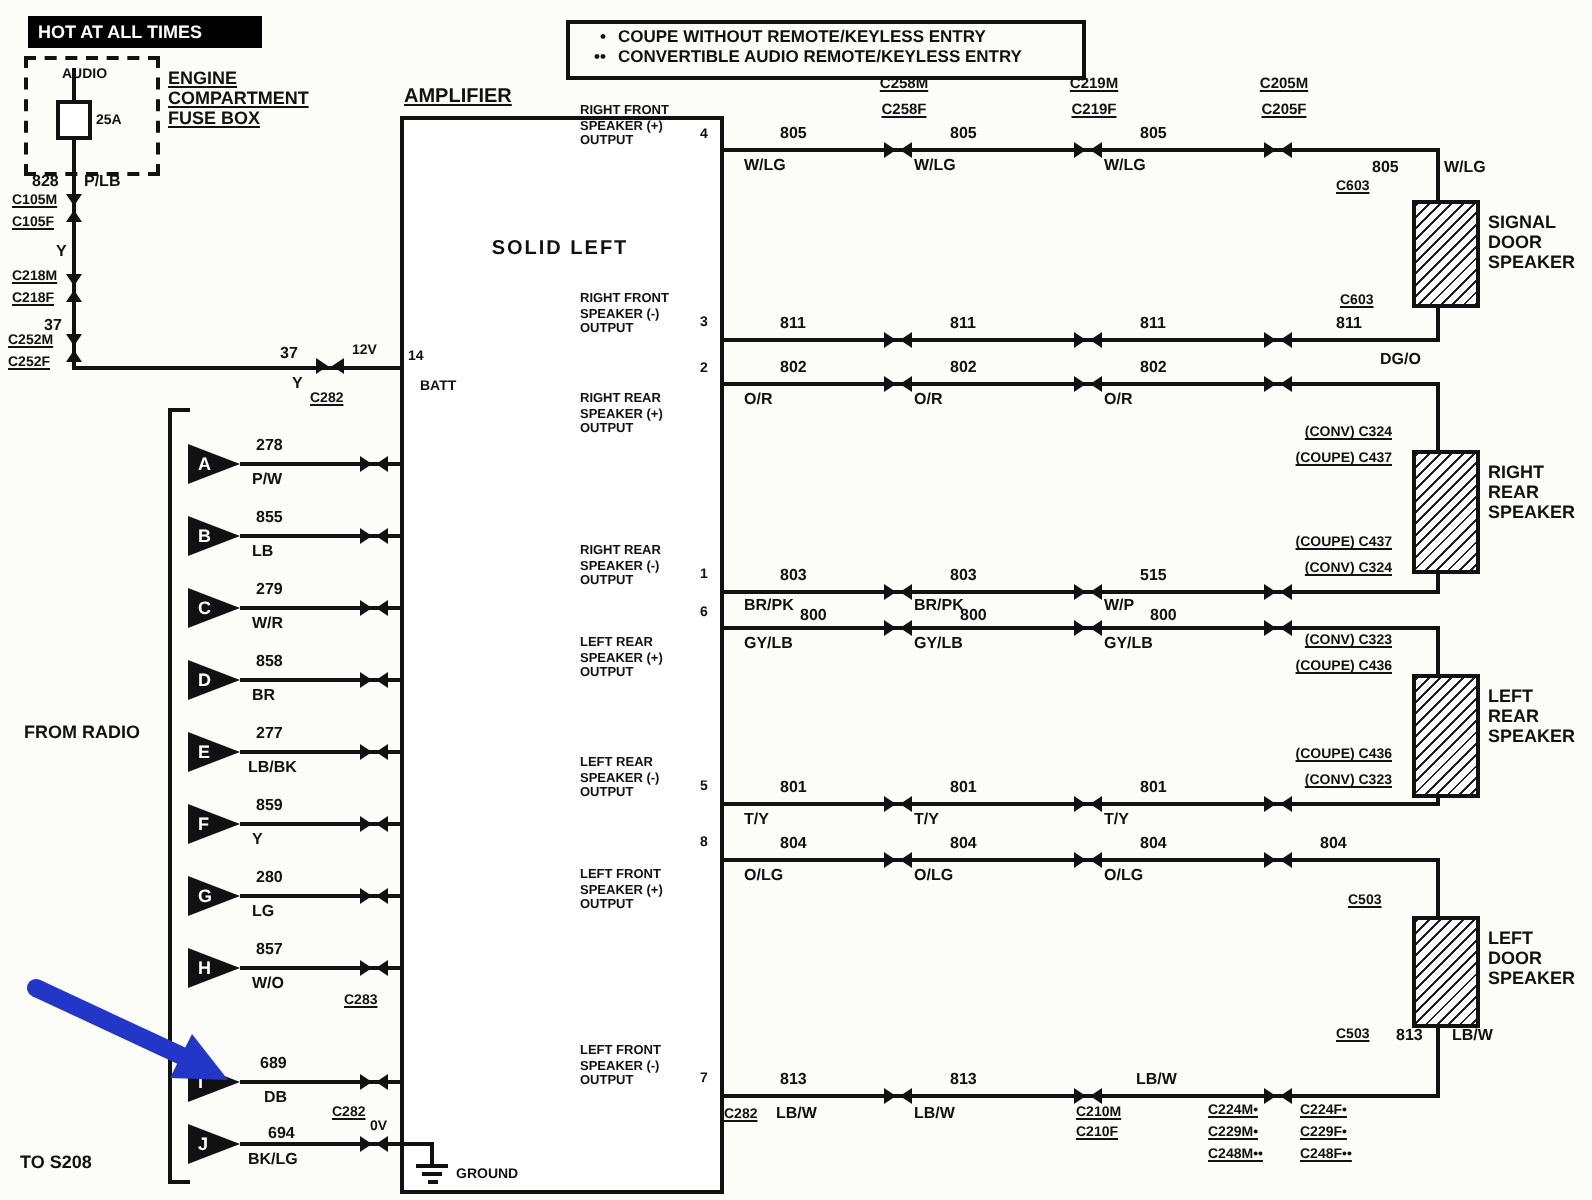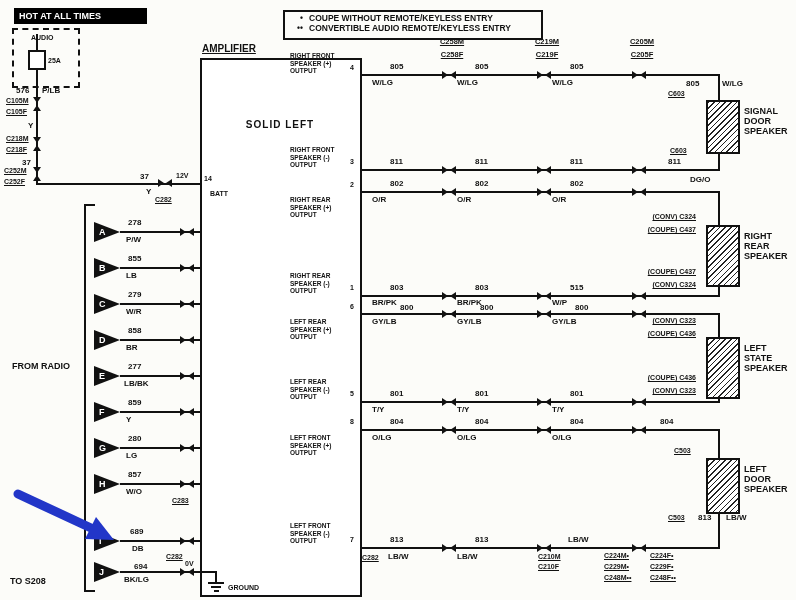--- a/index.html
+++ b/index.html
@@ -9,21 +9,21 @@
   .lb{position:absolute;font-weight:bold;font-size:8px;line-height:1;white-space:nowrap;color:#111}
   .c7{font-size:7px}
   .c75{font-size:7.5px}
   .s65{font-size:6.5px}
   .un{text-decoration:underline}
   .wrap{white-space:normal;line-height:7.5px}
   .er{text-align:right;width:70px}
   .ctr{text-align:center}
   .box{position:absolute;border:2px solid #111;background:#fff}
   .dash{border-style:dashed;background:transparent}
-  .hot{position:absolute;background:#000;color:#fff;font-weight:bold;font-size:9px;padding:3px 16px 0 5px}
+  .hot{position:absolute;background:#000;color:#fff;font-weight:bold;font-size:9px;padding:3px 0 0 5px}
   .bk{position:absolute;width:14px;height:8px}
   .bk::before{content:"";position:absolute;left:0;top:0;border-top:4px solid transparent;border-bottom:4px solid transparent;border-left:6px solid #111}
   .bk::after{content:"";position:absolute;right:0;top:0;border-top:4px solid transparent;border-bottom:4px solid transparent;border-right:6px solid #111}
   .bkv{transform:rotate(90deg)}
   .tw{position:absolute;width:26px;height:20px}
   .tri{position:absolute;left:0;top:0;width:0;height:0;border-top:10px solid transparent;border-bottom:10px solid transparent;border-left:26px solid #111}
   .tl{position:absolute;left:5px;top:6px;color:#fff;font-size:9px;font-weight:bold;line-height:1}
   .spk{position:absolute;width:30px;border:2px solid #111;background:repeating-linear-gradient(135deg,#222 0,#222 1px,#fff 1px,#fff 4px)}
   .spkname{position:absolute;font-weight:bold;font-size:9px;line-height:10px;width:50px;white-space:normal}
   .legend{position:absolute;border:2px solid #111}
@@ -35,28 +35,29 @@
 <body>
 
 <div class="canvas">
 
   <div class="hot" style="left:14px;top:8px;width:112px;height:13px">HOT AT ALL TIMES</div>
   <div class="box dash" style="left:12px;top:28px;width:64px;height:56px"></div>
   <div class="vl" style="left:36px;top:34px;height:151px"></div>
   <div class="box" style="left:28px;top:50px;width:14px;height:16px"></div>
   <div class="lb c7" style="left:31px;top:34px">AUDIO</div>
   <div class="lb c7" style="left:48px;top:57px">25A</div>
+  <div class="lb un wrap" style="left:84px;top:34px;width:82px;font-size:9px;line-height:10px">ENGINE COMPARTMENT FUSE BOX</div>
 
   <div class="legend" style="left:283px;top:10px;width:256px;height:26px"></div>
   <div class="lb" style="left:287px;top:14px;width:16px;text-align:right;font-size:8.5px">•</div>
   <div class="lb" style="left:309px;top:14px;font-size:8.5px">COUPE WITHOUT REMOTE/KEYLESS ENTRY</div>
   <div class="lb" style="left:287px;top:24px;width:16px;text-align:right;font-size:8.5px">••</div>
   <div class="lb" style="left:309px;top:24px;font-size:8.5px">CONVERTIBLE AUDIO REMOTE/KEYLESS ENTRY</div>
 
-  <div class="lb" style="left:16px;top:87px">576</div>
+  <div class="lb" style="left:16px;top:87px">828</div>
   <div class="lb" style="left:42px;top:87px">P/LB</div>
   <i class="bk bkv" style="left:30px;top:100px"></i>
   <div class="lb c7 un" style="left:6px;top:97px">C105M</div>
   <div class="lb c7 un" style="left:6px;top:108px">C105F</div>
   <div class="lb" style="left:28px;top:122px">Y</div>
   <i class="bk bkv" style="left:30px;top:140px"></i>
   <div class="lb c7 un" style="left:6px;top:135px">C218M</div>
   <div class="lb c7 un" style="left:6px;top:146px">C218F</div>
   <div class="lb" style="left:22px;top:159px">37</div>
   <i class="bk bkv" style="left:30px;top:170px"></i>
@@ -340,21 +341,21 @@
   <div class="lb c7 un" style="left:650px;top:574px">C248F••</div>
   <div class="lb c7 un" style="left:668px;top:514px">C503</div>
   <div class="lb" style="left:698px;top:514px">813</div>
   <div class="lb" style="left:726px;top:514px">LB/W</div>
 
   <div class="spk" style="left:706px;top:100px;height:50px"></div>
   <div class="spkname" style="left:744px;top:106px">SIGNAL DOOR SPEAKER</div>
   <div class="spk" style="left:706px;top:225px;height:58px"></div>
   <div class="spkname" style="left:744px;top:231px">RIGHT REAR SPEAKER</div>
   <div class="spk" style="left:706px;top:337px;height:58px"></div>
-  <div class="spkname" style="left:744px;top:343px">LEFT STATE SPEAKER</div>
+  <div class="spkname" style="left:744px;top:343px">LEFT REAR SPEAKER</div>
   <div class="spk" style="left:706px;top:458px;height:52px"></div>
   <div class="spkname" style="left:744px;top:464px">LEFT DOOR SPEAKER</div>
 
   <svg class="arrow" style="left:12px;top:486px" width="110" height="62" viewBox="0 0 110 62">
     <line x1="6" y1="8" x2="79" y2="42" stroke="#2236c8" stroke-width="9" stroke-linecap="round"></line>
     <polygon points="102,54 84,31 73,53" fill="#2236c8"></polygon>
   </svg>
 
 </div>
 

